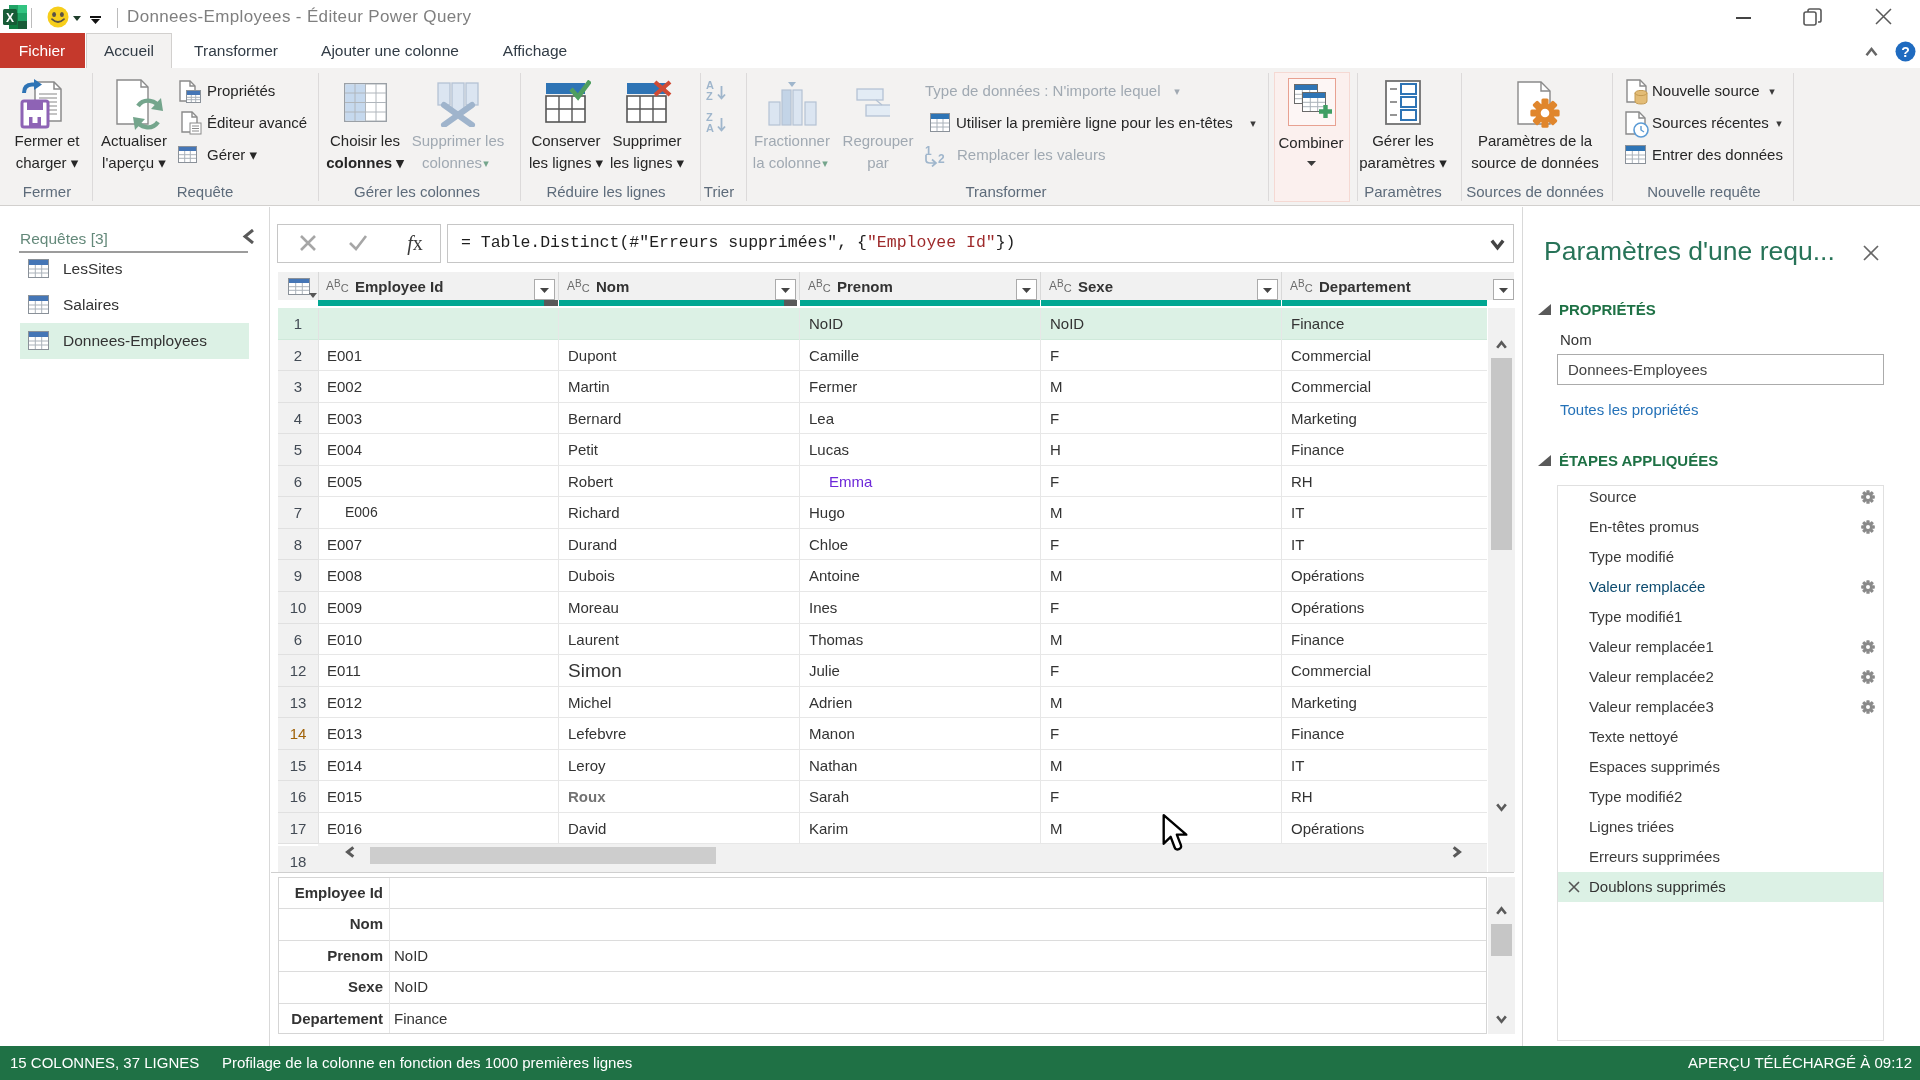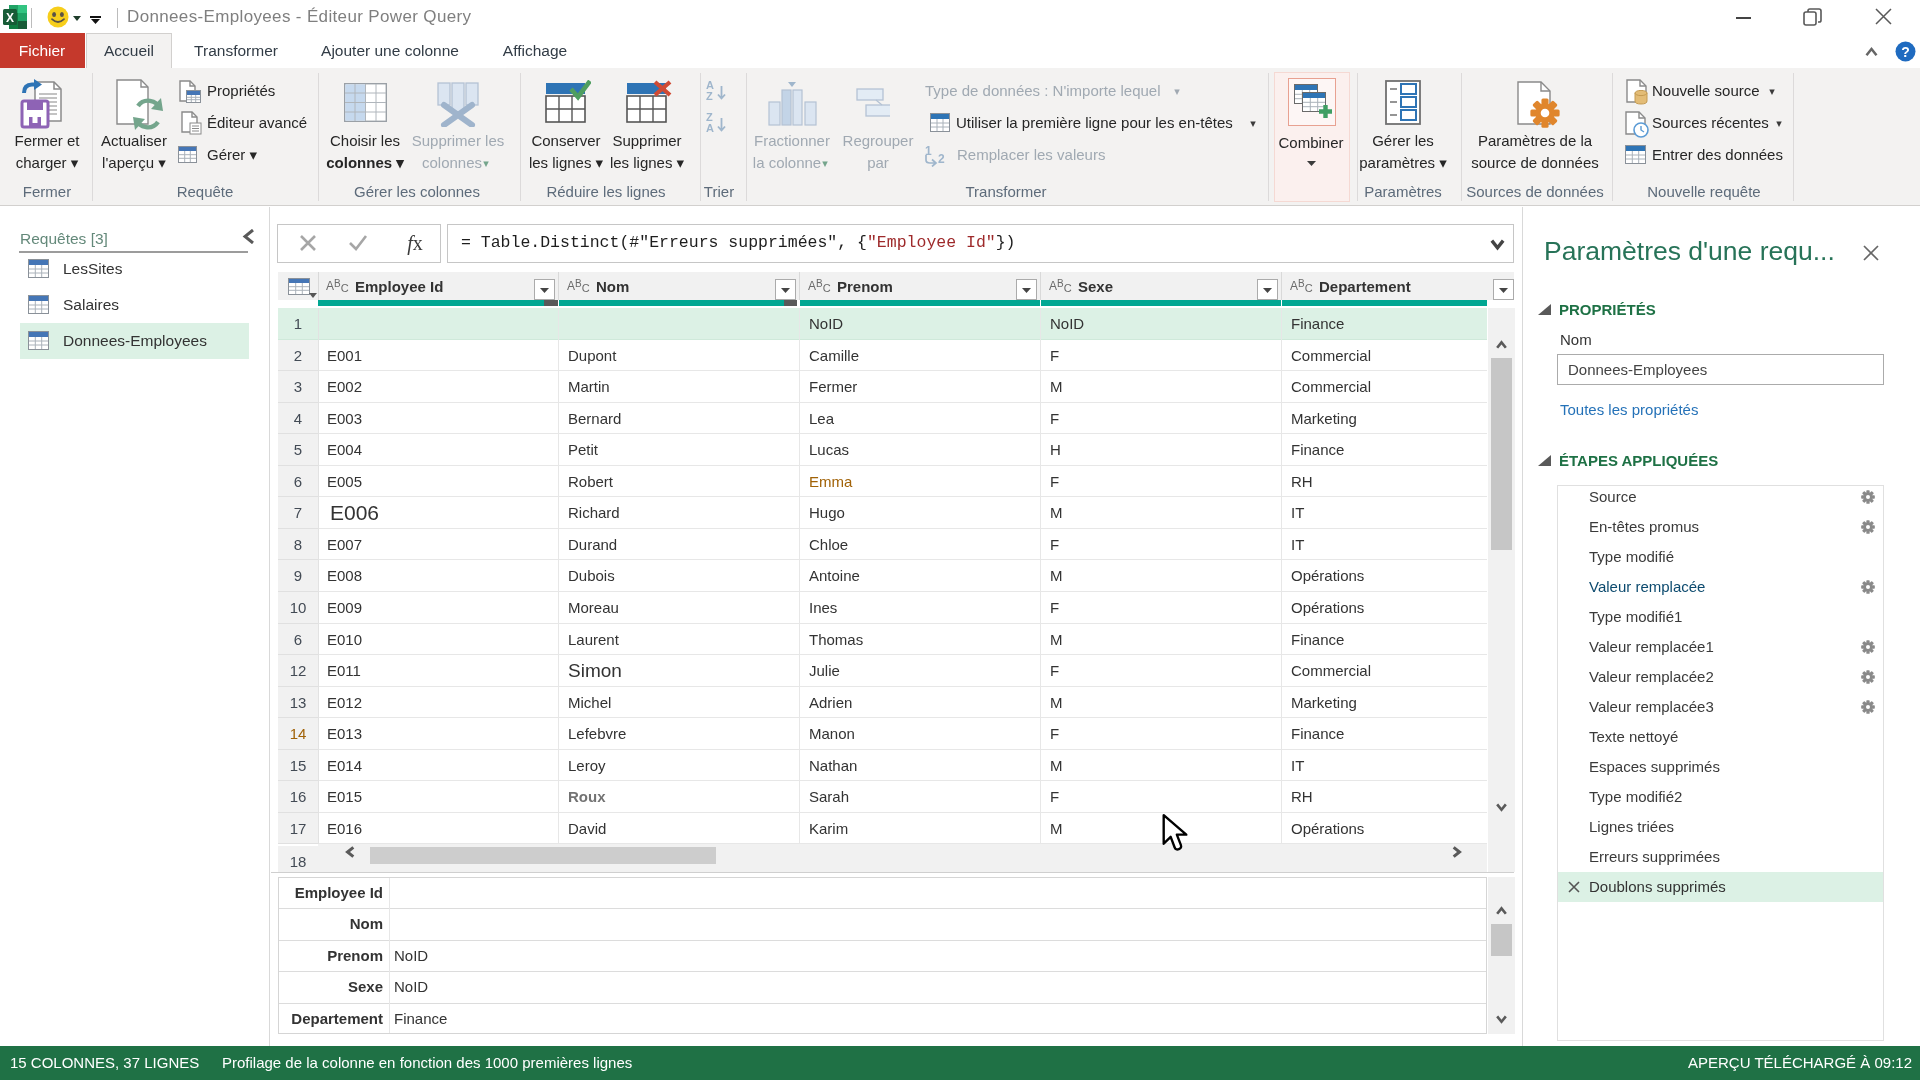--- a/index.html
+++ b/index.html
@@ -465,27 +465,27 @@
 <div class="t" style="left:327px;top:450.0px;font-size:15px;color:#333;font-weight:normal;transform:translate(0,-50%);">E004</div>
 <div class="t" style="left:568px;top:450.0px;font-size:15px;color:#333;font-weight:normal;transform:translate(0,-50%);">Petit</div>
 <div class="t" style="left:809px;top:450.0px;font-size:15px;color:#333;font-weight:normal;transform:translate(0,-50%);">Lucas</div>
 <div class="t" style="left:1050px;top:450.0px;font-size:15px;color:#333;font-weight:normal;transform:translate(0,-50%);">H</div>
 <div class="t" style="left:1291px;top:450.0px;font-size:15px;color:#333;font-weight:normal;transform:translate(0,-50%);">Finance</div>
 <div style="left:278px;top:466px;width:40px;height:31px;background:#f1f1f1;border-bottom:1px solid #e0e0e0;"></div>
 <div style="left:318px;top:466px;width:1169px;height:31px;background:#fff;border-bottom:1px solid #e7e7e7;"></div>
 <div class="t" style="left:298.0px;top:481.5px;font-size:15px;color:#434b55;font-weight:normal;transform:translate(-50%,-50%);">6</div>
 <div class="t" style="left:327px;top:481.5px;font-size:15px;color:#333;font-weight:normal;transform:translate(0,-50%);">E005</div>
 <div class="t" style="left:568px;top:481.5px;font-size:15px;color:#333;font-weight:normal;transform:translate(0,-50%);">Robert</div>
-<div class="t" style="left:809px;top:481.5px;font-size:15px;color:#a16207;font-weight:normal;transform:translate(0,-50%);">Emma</div>
+<div class="t" style="left:829px;top:481.5px;font-size:15px;color:#6d28d9;font-weight:normal;transform:translate(0,-50%);">Emma</div>
 <div class="t" style="left:1050px;top:481.5px;font-size:15px;color:#333;font-weight:normal;transform:translate(0,-50%);">F</div>
 <div class="t" style="left:1291px;top:481.5px;font-size:15px;color:#333;font-weight:normal;transform:translate(0,-50%);">RH</div>
 <div style="left:278px;top:497px;width:40px;height:32px;background:#f1f1f1;border-bottom:1px solid #e0e0e0;"></div>
 <div style="left:318px;top:497px;width:1169px;height:32px;background:#fff;border-bottom:1px solid #e7e7e7;"></div>
 <div class="t" style="left:298.0px;top:513.0px;font-size:15px;color:#434b55;font-weight:normal;transform:translate(-50%,-50%);">7</div>
-<div class="t" style="left:330px;top:513.0px;font-size:21px;color:#333;font-weight:normal;transform:translate(0,-50%);">E006</div>
+<div class="t" style="left:345px;top:513.0px;font-size:14px;color:#333;font-weight:normal;transform:translate(0,-50%);">E006</div>
 <div class="t" style="left:568px;top:513.0px;font-size:15px;color:#333;font-weight:normal;transform:translate(0,-50%);">Richard</div>
 <div class="t" style="left:809px;top:513.0px;font-size:15px;color:#333;font-weight:normal;transform:translate(0,-50%);">Hugo</div>
 <div class="t" style="left:1050px;top:513.0px;font-size:15px;color:#333;font-weight:normal;transform:translate(0,-50%);">M</div>
 <div class="t" style="left:1291px;top:513.0px;font-size:15px;color:#333;font-weight:normal;transform:translate(0,-50%);">IT</div>
 <div style="left:278px;top:529px;width:40px;height:31px;background:#f1f1f1;border-bottom:1px solid #e0e0e0;"></div>
 <div style="left:318px;top:529px;width:1169px;height:31px;background:#fff;border-bottom:1px solid #e7e7e7;"></div>
 <div class="t" style="left:298.0px;top:544.5px;font-size:15px;color:#434b55;font-weight:normal;transform:translate(-50%,-50%);">8</div>
 <div class="t" style="left:327px;top:544.5px;font-size:15px;color:#333;font-weight:normal;transform:translate(0,-50%);">E007</div>
 <div class="t" style="left:568px;top:544.5px;font-size:15px;color:#333;font-weight:normal;transform:translate(0,-50%);">Durand</div>
 <div class="t" style="left:809px;top:544.5px;font-size:15px;color:#333;font-weight:normal;transform:translate(0,-50%);">Chloe</div>

